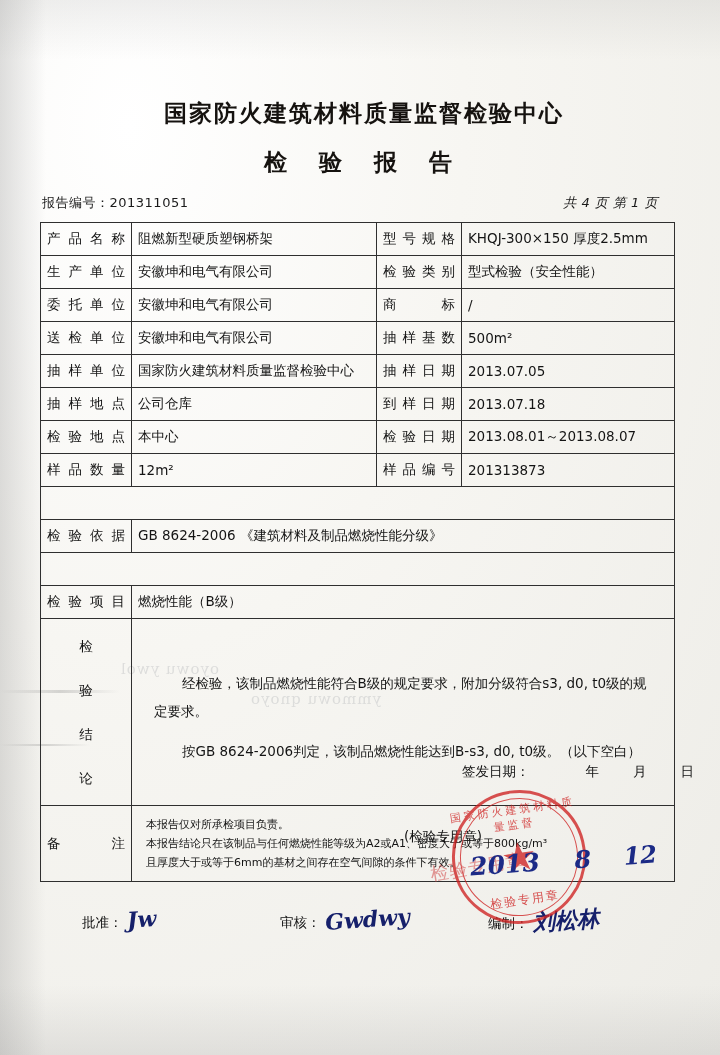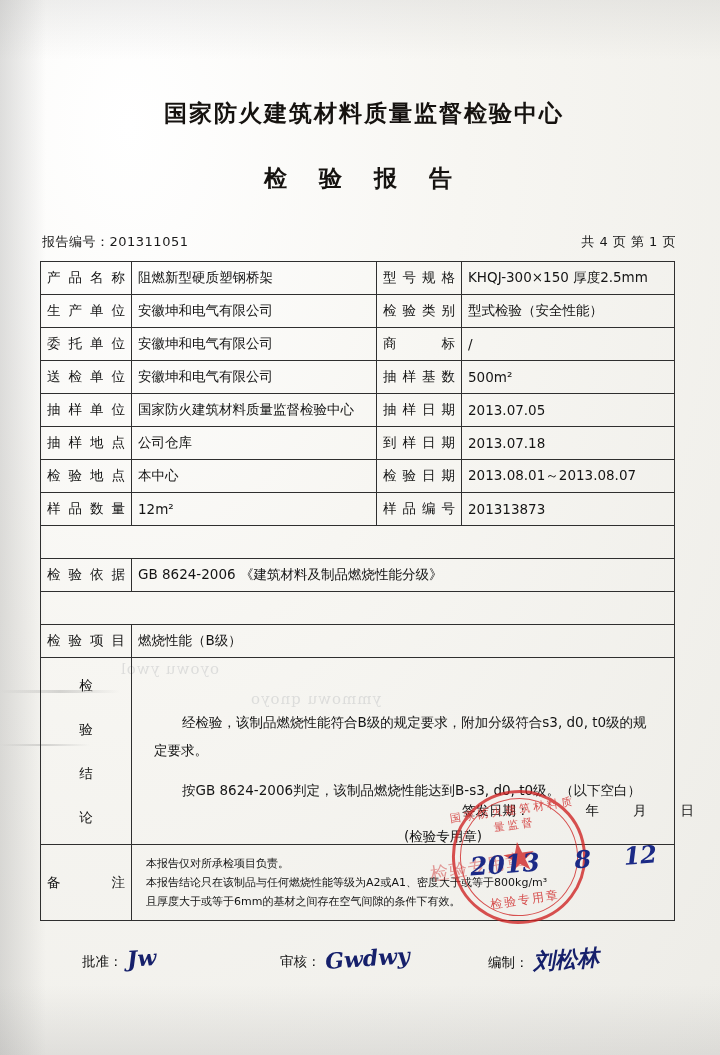--- a/index.html
+++ b/index.html
@@ -59,42 +59,43 @@
     letter-spacing: 2px;
     margin-top: 98px;
     color: #15120f;
   }
   .title2 {
     text-align: center;
     font-family: "DejaVu Serif", "Liberation Serif", serif;
     font-weight: bold;
     font-size: 23px;
     letter-spacing: 12px;
-    margin-top: 34px;
+    margin-top: 18px;
     color: #15120f;
   }
 
   .meta-row {
     position: relative;
-    margin-top: 39px;
+    margin-top: 16px;
     height: 20px;
     font-size: 13px;
     color: #1a1a1a;
   }
   .meta-left {
     position: absolute;
     left: 8px;
     top: 0;
     letter-spacing: 0.5px;
   }
   .meta-right {
     position: absolute;
-    right: 18px;
+    right: 36px;
     top: 0;
     letter-spacing: 0.5px;
+    font-style: italic;
   }
 
   table.main {
     margin-top: 8px;
     border-collapse: collapse;
     width: 614px;
     margin-left: 6px;
     table-layout: fixed;
     padding-left: 20px;
   }

